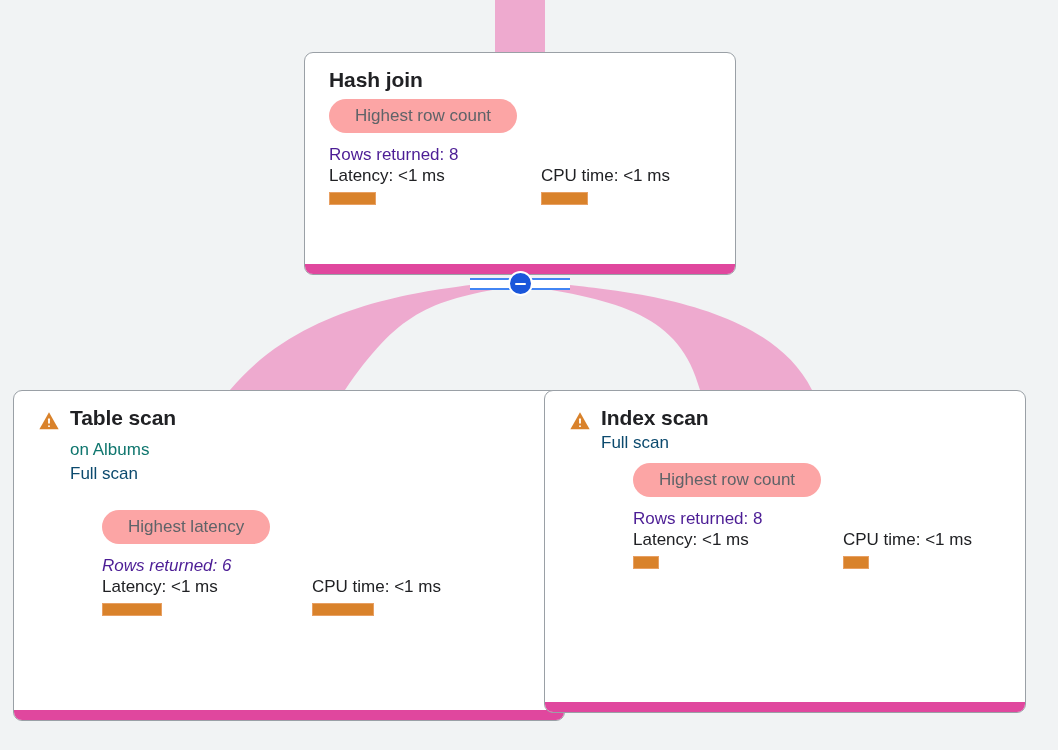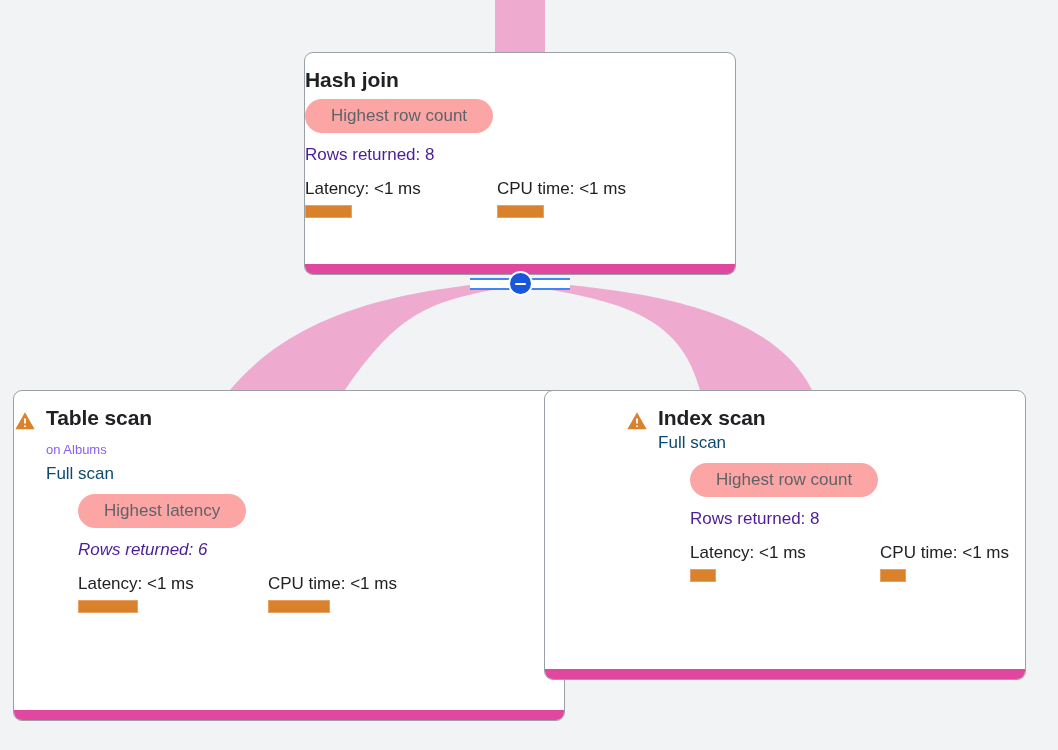--- a/index.html
+++ b/index.html
@@ -36,21 +36,21 @@
     background: #ffffff;
     border: 1px solid #9aa0a6;
     border-radius: 9px;
     box-sizing: border-box;
     overflow: hidden;
     display: flex;
     flex-direction: column;
   }
   .node-body {
     flex: 1 1 auto;
-    padding: 14px 16px 8px 0;
+    padding: 14px 16px 8px 24px;
     box-sizing: border-box;
     border-radius: 8px;
   }
   .node-accent {
     flex: 0 0 auto;
     height: 10px;
     width: 100%;
   }
 
   .node-head {
@@ -68,22 +68,22 @@
 
   .node-title {
     font-size: 21px;
     font-weight: 700;
     color: #202124;
     letter-spacing: -0.1px;
     line-height: 26px;
     white-space: nowrap;
   }
   .node-subtitle {
-    font-size: 13px;
-    color: #8b5cf6;
+    font-size: 17px;
+    color: #0f766e;
     line-height: 24px;
     margin-top: 7px;
     white-space: nowrap;
   }
   .node-scantype {
     font-size: 17px;
     color: #0c4a6e;
     line-height: 24px;
     white-space: nowrap;
   }
@@ -108,22 +108,22 @@
 
   .rows-returned {
     font-size: 17px;
     color: #4c1d95;
     line-height: 22px;
     margin-top: 11px;
     white-space: nowrap;
   }
 
   .metrics {
-    margin-top: 13px;
-    display: flex;
+    display: flex;
+    gap: 20px;
   }
   .metric { flex: 0 0 auto; }
   .metric-label {
     font-size: 17px;
     color: #202124;
     line-height: 20px;
     white-space: nowrap;
   }
   .metric-bar {
     height: 13px;
@@ -226,39 +226,39 @@
           <path d="M12 2.5 L22.5 21 L1.5 21 Z" fill="#d9822b"></path>
           <rect x="11" y="9" width="2" height="6" rx="1" fill="#ffffff"></rect>
           <rect x="11" y="16.6" width="2" height="2" rx="1" fill="#ffffff"></rect>
         </svg>
         <div class="head-text">
           <div class="node-title">Table scan</div>
           <div class="node-subtitle">on Albums</div>
           <div class="node-scantype">Full scan</div>
         </div>
       </div>
-      <div class="badges" style="padding-left:64px; margin-top:8px;">
+      <div class="badges" style="padding-left:64px; margin-top:24px;">
         <span class="badge">Highest latency</span>
       </div>
       <div class="rows-returned" style="padding-left:64px;font-style:italic;">Rows returned: 6</div>
       <div class="metrics" style="padding-left:64px;">
         <div class="metric" style="width:190px;">
           <div class="metric-label">Latency: &lt;1 ms</div>
           <div class="metric-bar" style="width:60px;"></div>
         </div>
         <div class="metric">
           <div class="metric-label">CPU time: &lt;1 ms</div>
           <div class="metric-bar" style="width:62px;"></div>
         </div>
       </div>
     </div>
     <div class="node-accent" style="background:#e0479e;"></div>
   </div>
 
-  <div class="node" style="left:544px; top:390px; width:482px; height:290px;align-items:flex-end;">
+  <div class="node" style="left:544px; top:390px; width:482px; height:323px;">
     <div class="node-body">
       <div class="node-head">
         <svg class="warn-icon" viewBox="0 0 24 24">
           <path d="M12 2.5 L22.5 21 L1.5 21 Z" fill="#d9822b"></path>
           <rect x="11" y="9" width="2" height="6" rx="1" fill="#ffffff"></rect>
           <rect x="11" y="16.6" width="2" height="2" rx="1" fill="#ffffff"></rect>
         </svg>
         <div class="head-text">
           <div class="node-title">Index scan</div>
           <div class="node-scantype">Full scan</div>

